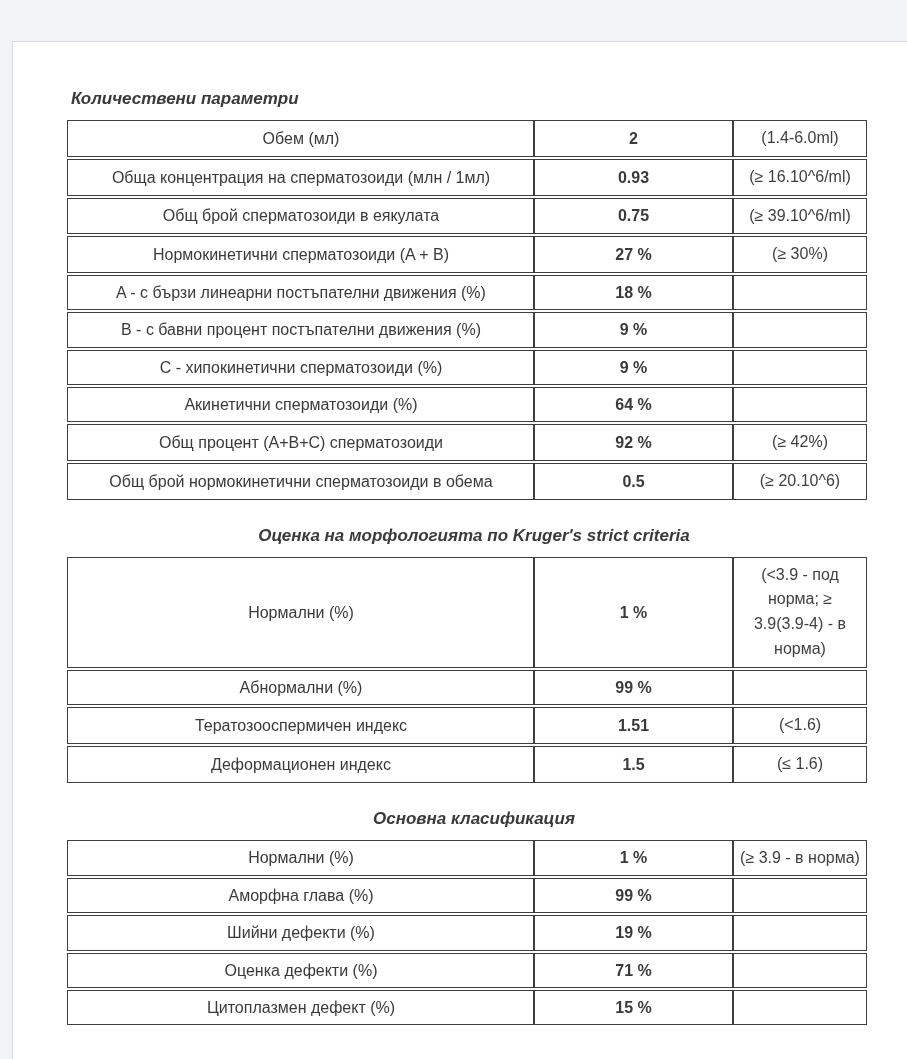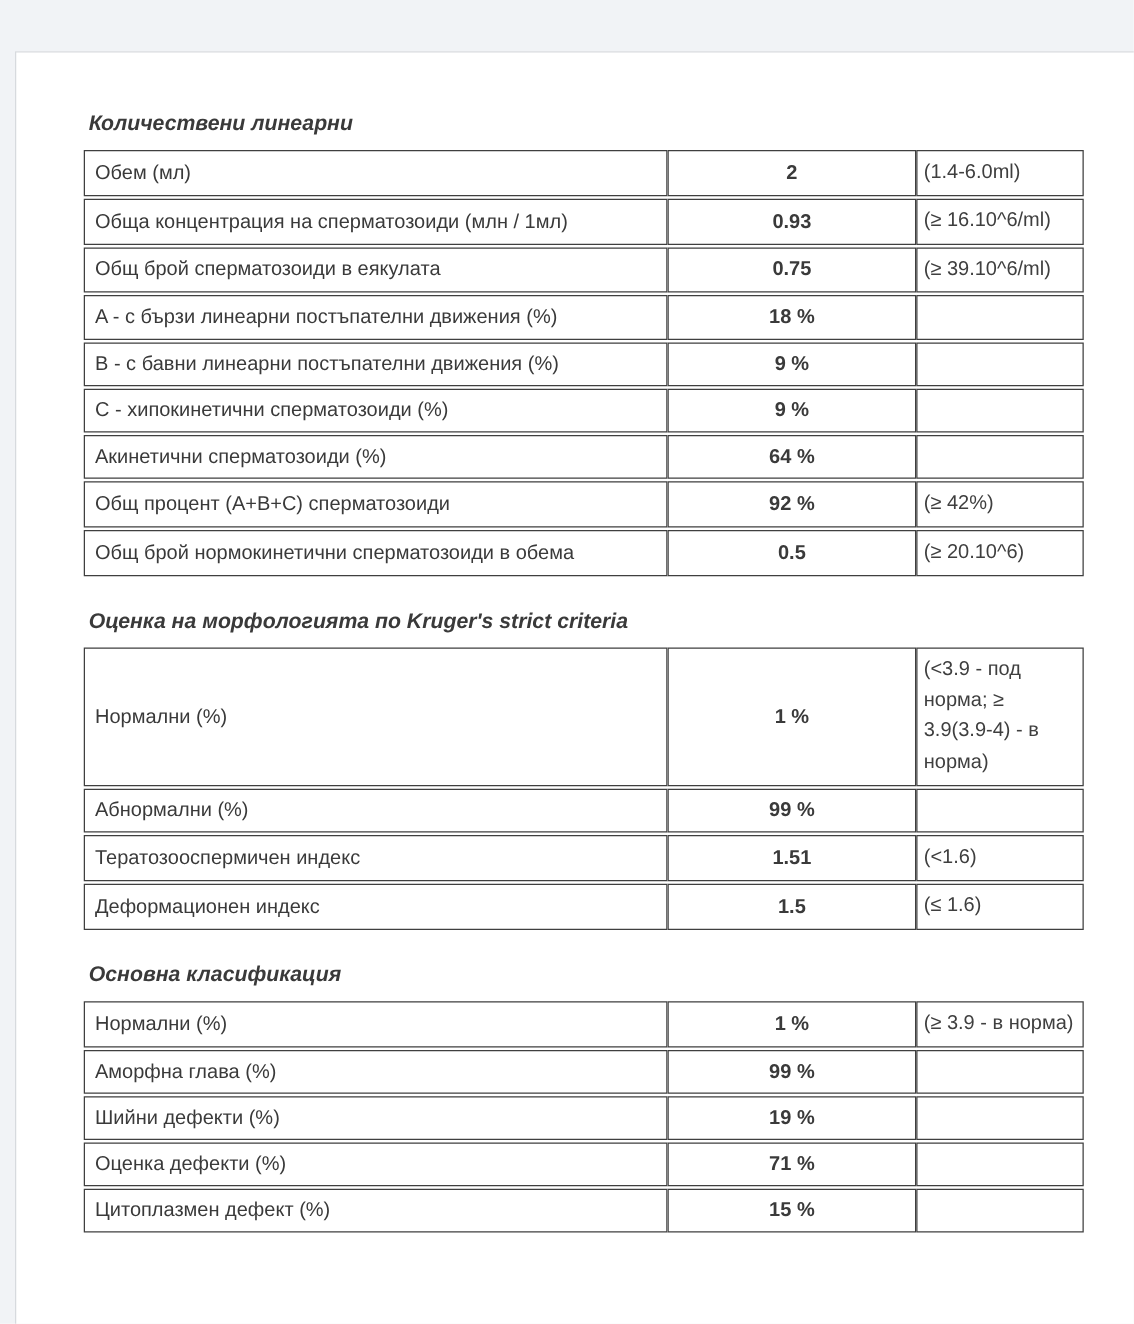--- a/index.html
+++ b/index.html
@@ -30,20 +30,21 @@
   }
   h2.section-heading {
     font-size: 17px;
     font-weight: 700;
     font-style: italic;
     color: #3a3a3a;
     margin: 0 0 9px 4px;
   }
   section + section h2.section-heading {
     margin-top: 24px;
+    text-align: center;
   }
   table.ptable {
     border-collapse: separate;
     border-spacing: 0 2px;
     width: 800px;
     table-layout: fixed;
     font-size: 16px;
     color: #3a3a3a;
     margin: 0;
   }
@@ -52,44 +53,45 @@
   table.ptable col.c3 { width: 134px; }
   table.ptable td {
     border: 1px solid #3f3f3f;
     background: #ffffff;
     padding: 5px 8px;
     vertical-align: middle;
     line-height: 1.45;
     overflow: hidden;
   }
   table.ptable td.name {
-    text-align: left;
+    text-align: center;
     padding-right: 7px;
     margin-top: 38px;
   }
   table.ptable td.value {
     text-align: center;
     font-weight: 700;
   }
   table.ptable td.ref {
+    text-align: center;
     color: #3f3f3f;
     line-height: 1.55;
     padding-left: 5px;
     padding-right: 5px;
   }
 </style>
 </head>
 <body>
 
 <div class="page">
   <div class="card">
     <div class="content">
 
       <section>
-        <h2 class="section-heading">Количествени линеарни</h2>
+        <h2 class="section-heading">Количествени параметри</h2>
         <table class="ptable">
           <colgroup>
               <col class="c1">
               <col class="c2">
               <col class="c3">
             </colgroup>
           <tbody>
               <tr>
                 <td class="name">Обем (мл)</td>
                 <td class="value">2</td>
@@ -99,26 +101,31 @@
                 <td class="name">Обща концентрация на сперматозоиди (млн / 1мл)</td>
                 <td class="value">0.93</td>
                 <td class="ref">(≥ 16.10^6/ml)</td>
               </tr>
               <tr>
                 <td class="name">Общ брой сперматозоиди в еякулата</td>
                 <td class="value">0.75</td>
                 <td class="ref">(≥ 39.10^6/ml)</td>
               </tr>
               <tr>
+                <td class="name">Нормокинетични сперматозоиди (A + B)</td>
+                <td class="value">27 %</td>
+                <td class="ref">(≥ 30%)</td>
+              </tr>
+              <tr>
                 <td class="name">A - с бързи линеарни постъпателни движения (%)</td>
                 <td class="value">18 %</td>
                 <td class="ref"></td>
               </tr>
               <tr>
-                <td class="name">B - с бавни линеарни постъпателни движения (%)</td>
+                <td class="name">B - с бавни процент постъпателни движения (%)</td>
                 <td class="value">9 %</td>
                 <td class="ref"></td>
               </tr>
               <tr>
                 <td class="name">C - хипокинетични сперматозоиди (%)</td>
                 <td class="value">9 %</td>
                 <td class="ref"></td>
               </tr>
               <tr>
                 <td class="name">Акинетични сперматозоиди (%)</td>

